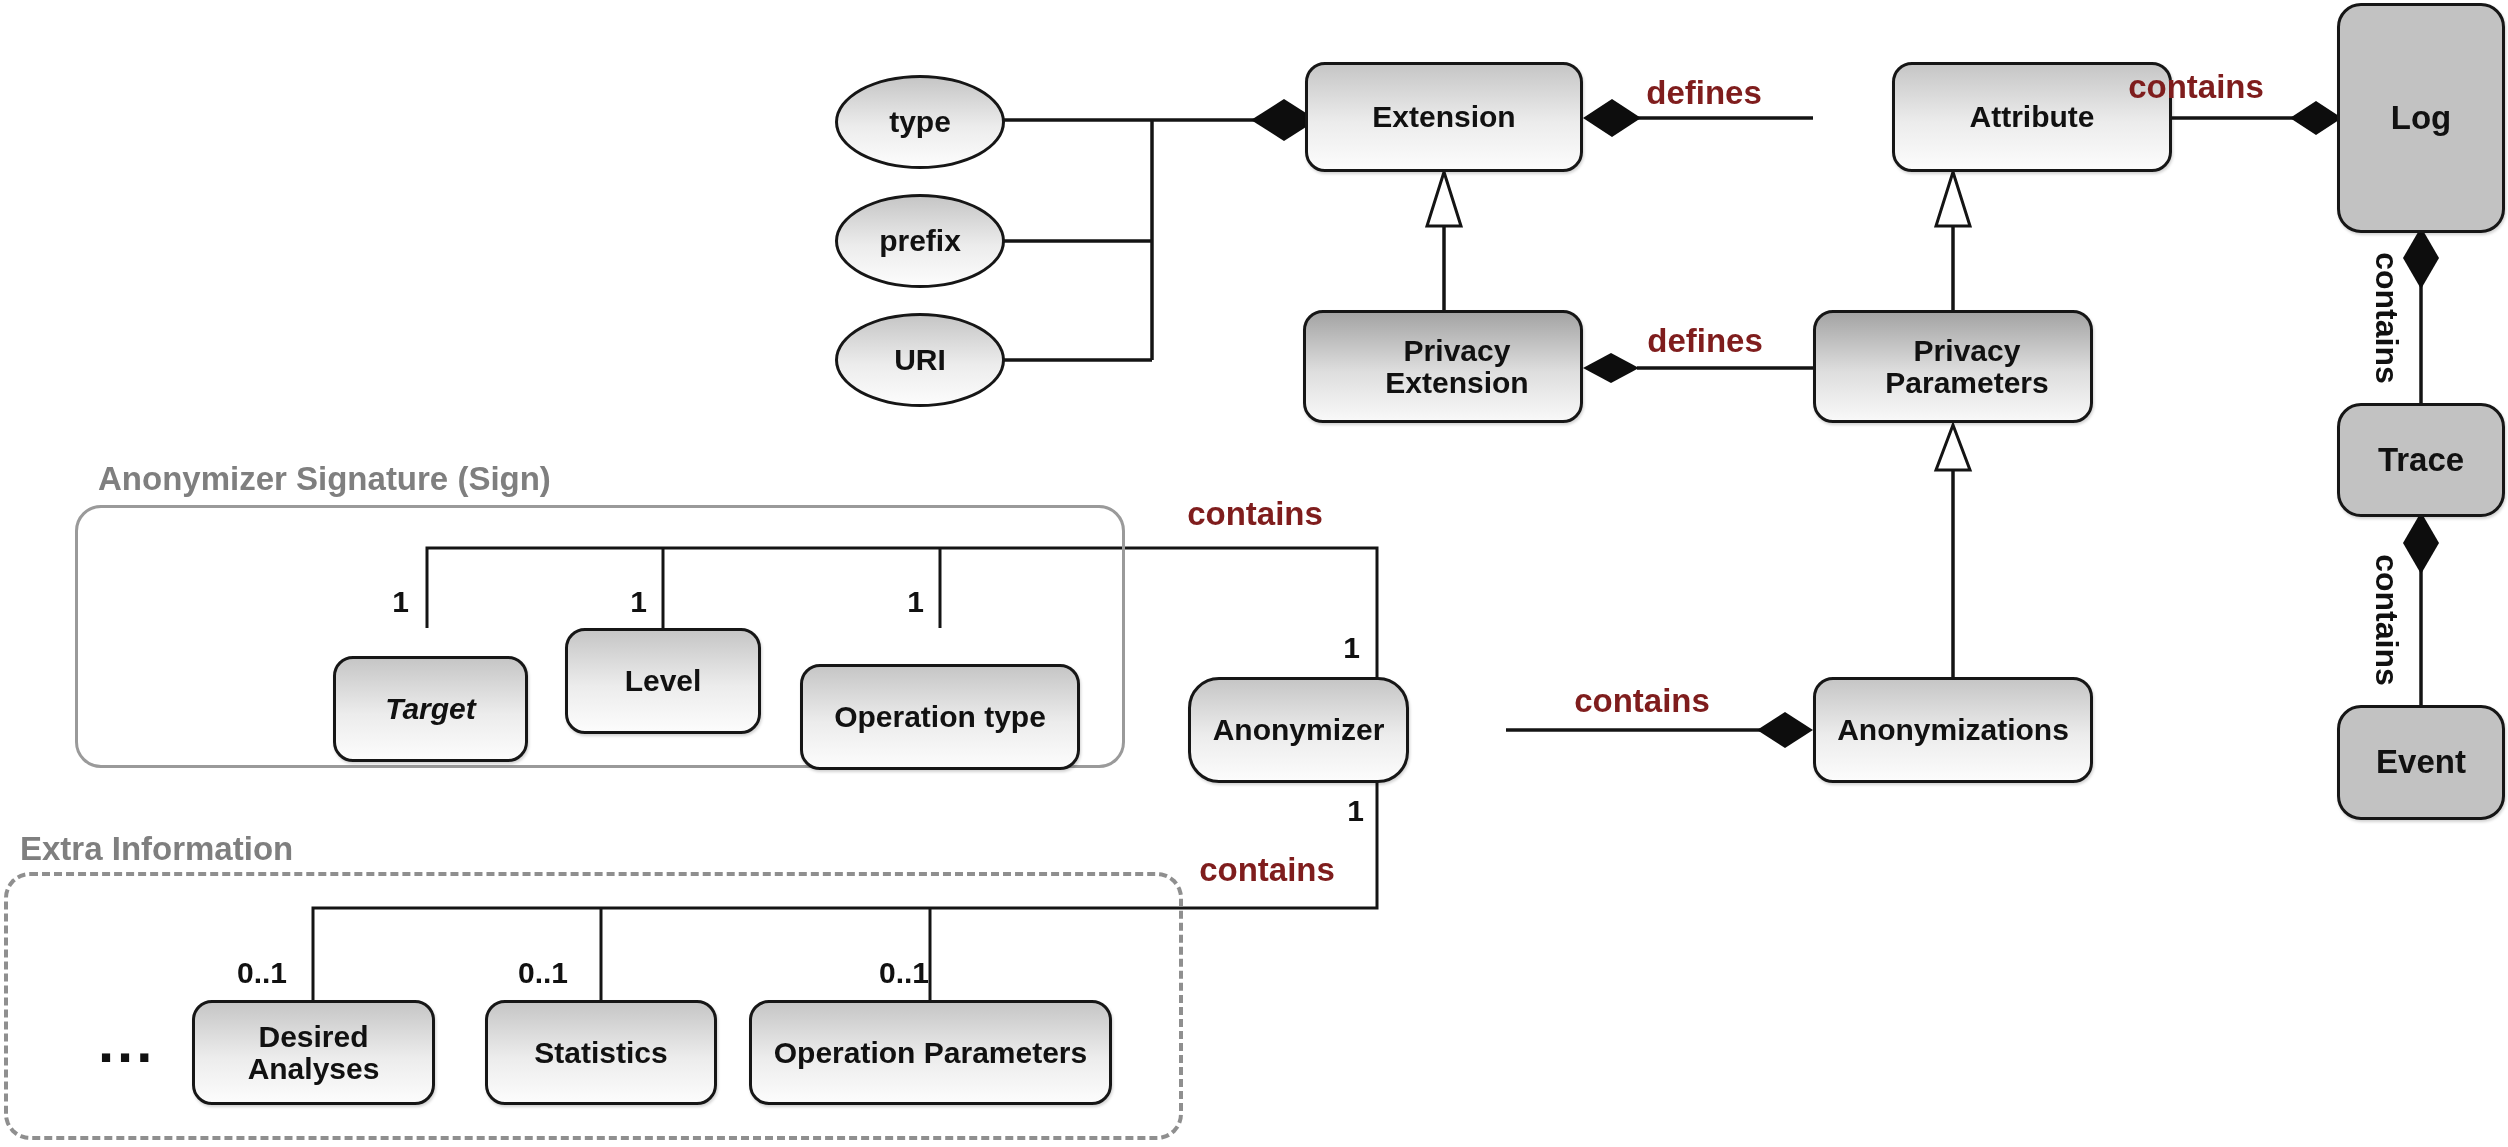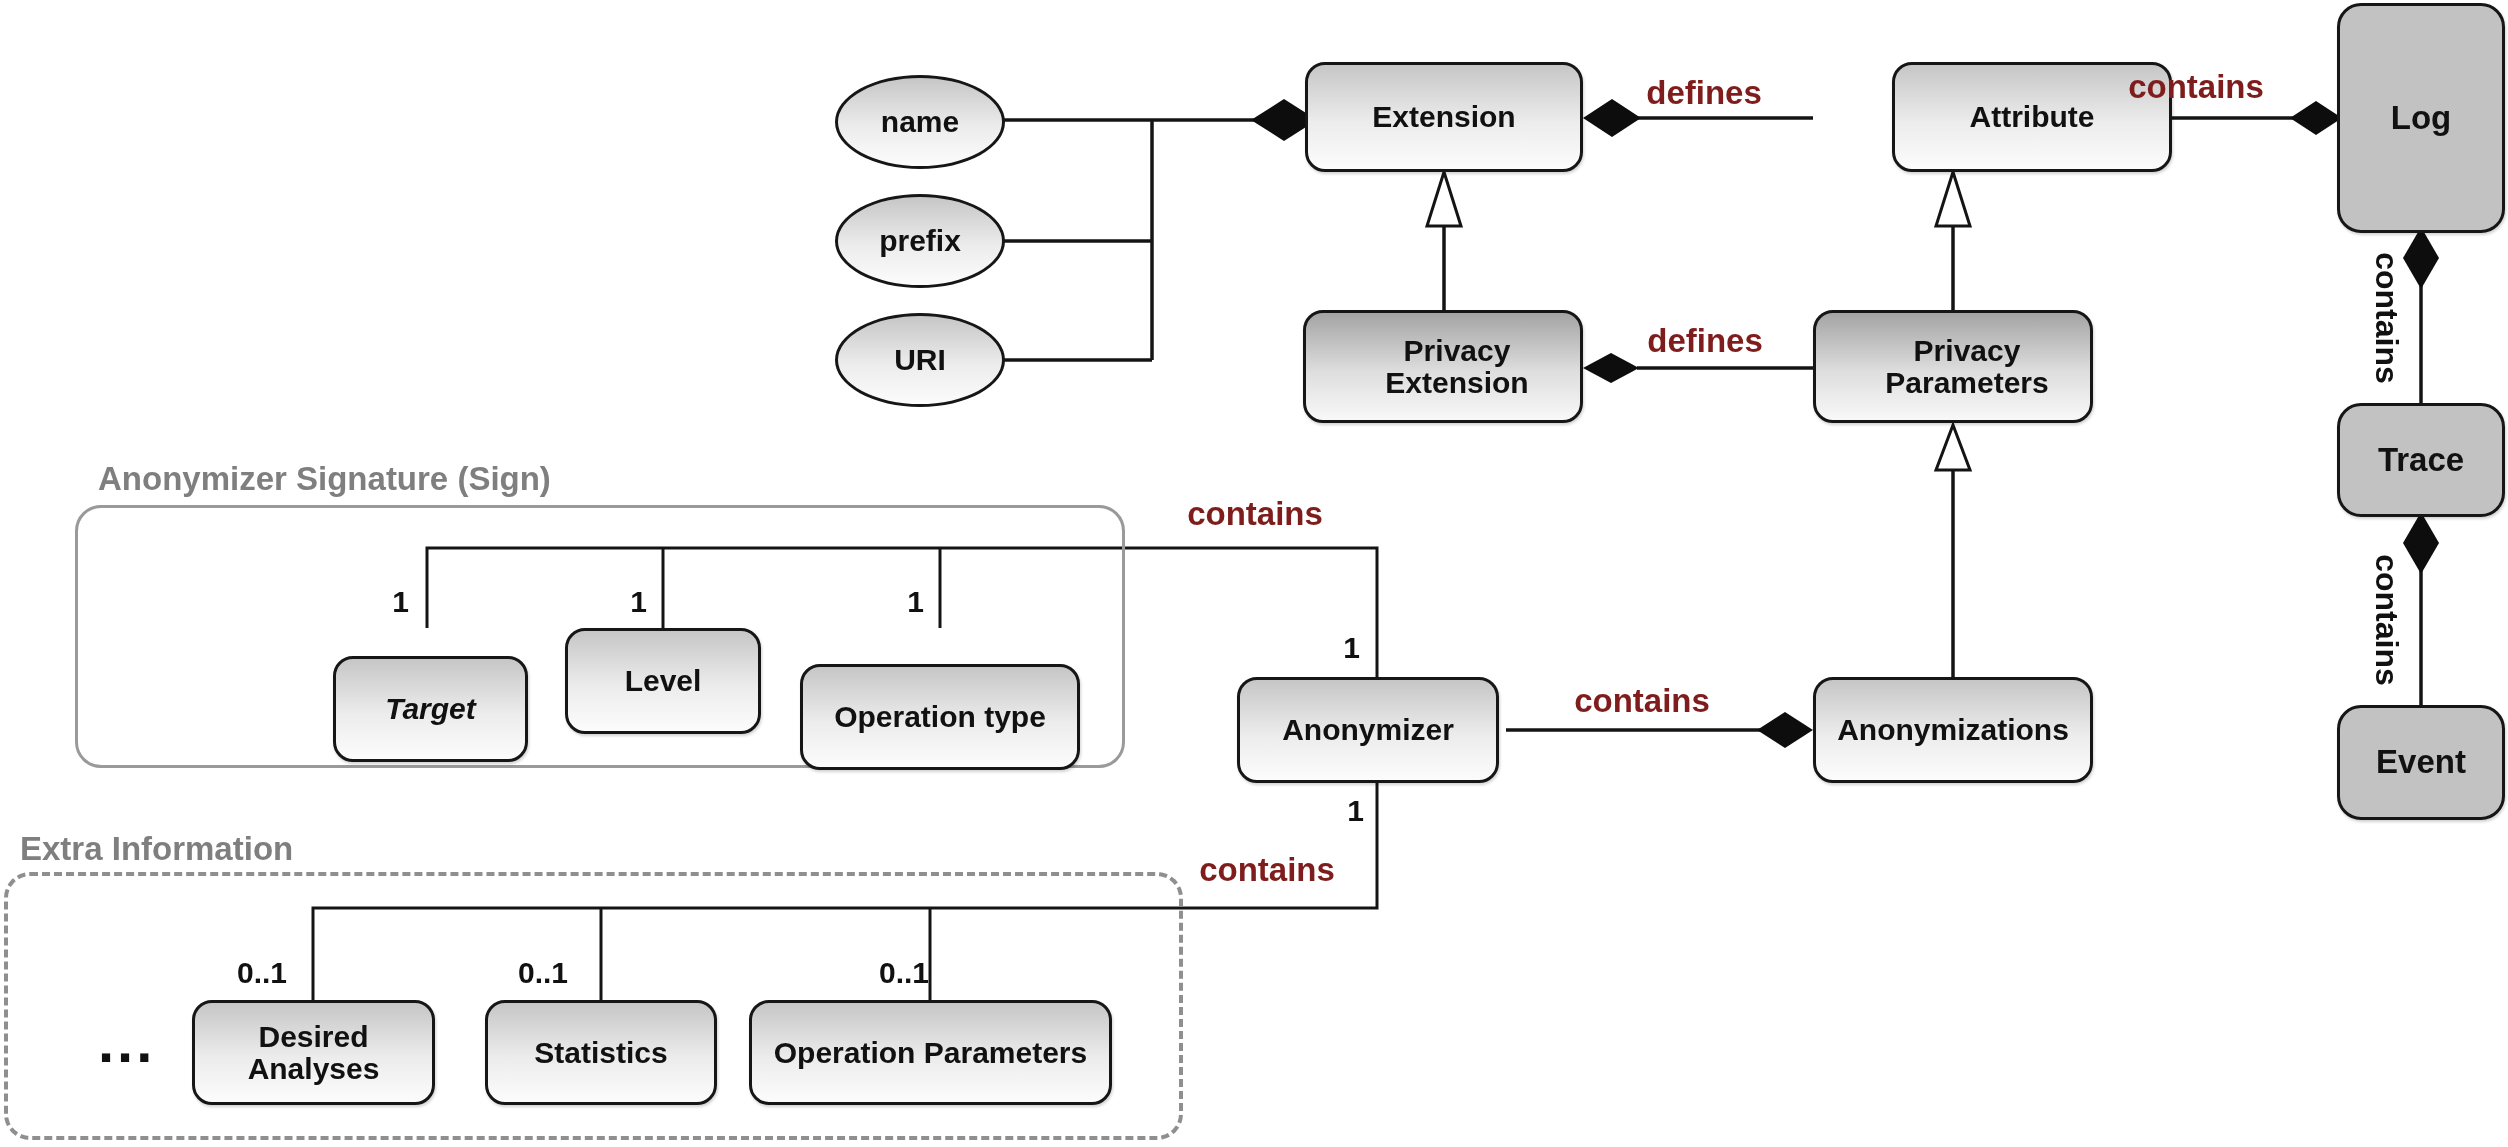--- a/index.html
+++ b/index.html
@@ -24,21 +24,21 @@
   .n-name{left:835px;top:75px;width:170px;height:94px;}
   .n-prefix{left:835px;top:194px;width:170px;height:94px;}
   .n-uri{left:835px;top:313px;width:170px;height:94px;}
   .n-extension{left:1305px;top:62px;width:278px;height:110px;}
   .n-attribute{left:1892px;top:62px;width:280px;height:110px;}
   .n-log{left:2337px;top:3px;width:168px;height:230px;}
   .n-privacy-extension{left:1303px;top:310px;width:280px;height:113px;}
   .n-privacy-attribute{left:1813px;top:310px;width:280px;height:113px;}
   .n-trace{left:2337px;top:403px;width:168px;height:114px;}
   .n-event{left:2337px;top:705px;width:168px;height:115px;}
-  .n-anonymizer{left:1237px;top:677px;width:262px;height:106px;}
+  .n-anonymizer{left:1188px;top:677px;width:221px;height:106px;border-radius:31px;}
   .n-anonymizations{left:1813px;top:677px;width:280px;height:106px;}
   .n-target{left:333px;top:656px;width:195px;height:106px;font-style:italic;}
   .n-level{left:565px;top:628px;width:196px;height:106px;}
   .n-operation-type{left:800px;top:664px;width:280px;height:106px;}
   .n-desired-analyses{left:192px;top:1000px;width:243px;height:105px;}
   .n-statistics{left:485px;top:1000px;width:232px;height:105px;}
   .n-operation-parameters{left:749px;top:1000px;width:363px;height:105px;}
 
   
   .group{position:absolute;box-sizing:border-box;border-radius:26px;}
@@ -140,21 +140,21 @@
       <polygon points="1953,172 1970,226 1936,226"></polygon>
       <polygon points="1953,425 1970,470 1936,470"></polygon>
     </g>
   </svg>
 
   <div class="group g-signature"></div>
   <div class="group g-extra"></div>
   <div class="group-label gl-signature">Anonymizer Signature (Sign)</div>
   <div class="group-label gl-extra">Extra Information</div>
 
-  <div class="node ellipse n-name">name</div>
+  <div class="node ellipse n-name">type</div>
   <div class="node ellipse n-prefix">prefix</div>
   <div class="node ellipse n-uri">URI</div>
 
   <div class="node n-extension">Extension</div>
   <div class="node n-attribute">Attribute</div>
   <div class="node solid n-log">Log</div>
   <div class="node dark n-privacy-extension">Privacy Extension</div>
   <div class="node dark n-privacy-attribute">Privacy Parameters</div>
   <div class="node solid n-trace">Trace</div>
   <div class="node solid n-event">Event</div>

